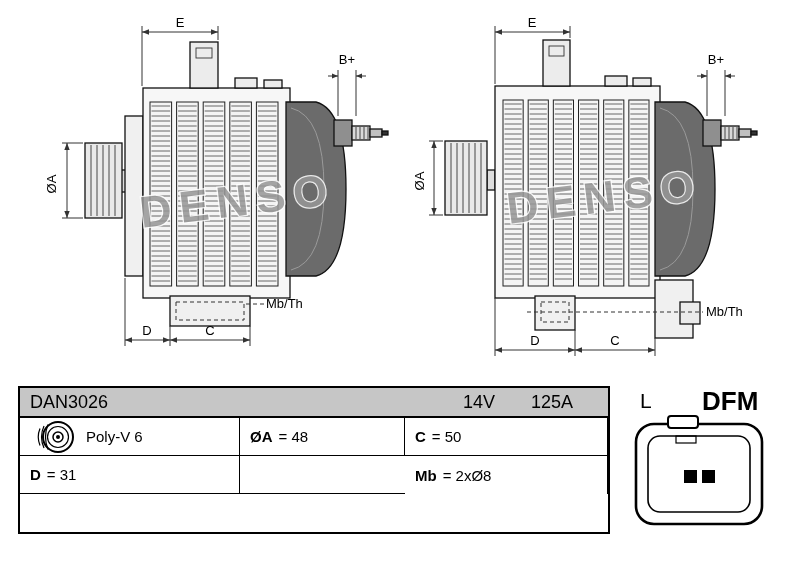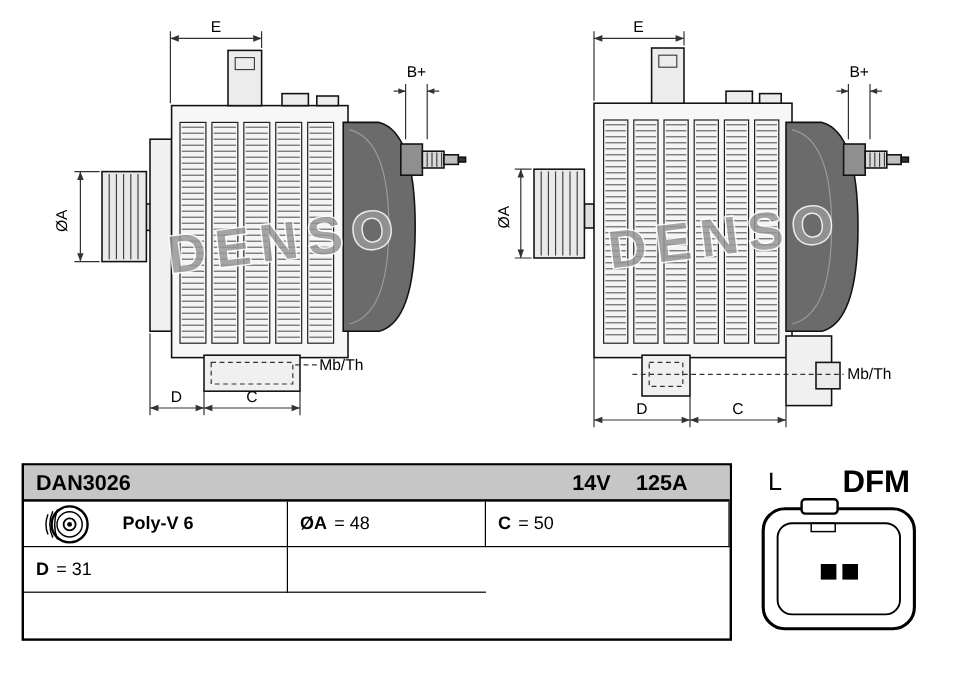--- a/index.html
+++ b/index.html
@@ -11,30 +11,30 @@
   .arr{fill:#333;stroke:none;}
   .dimtxt{font-size:13px;fill:#000;}
   .part{stroke:#111;stroke-width:1.3;}
   .thin{stroke:#333;stroke-width:0.9;fill:none;}
   .dash{stroke:#333;stroke-width:1;fill:none;stroke-dasharray:4 3;}
   .wm{font-size:44px;font-weight:bold;letter-spacing:8px;fill:#979797;
       stroke:#fff;stroke-width:2.5px;paint-order:stroke;opacity:.85;}
 
   .spec-table{position:absolute;left:18px;top:386px;width:592px;border:2px solid #000;box-sizing:border-box;}
   .spec-header{height:30px;background:#c6c6c6;border-bottom:2px solid #000;display:flex;align-items:center;
-               font-weight:bold;font-size:18px;padding:0 35px 0 10px;box-sizing:border-box;}
+               font-weight:normal;font-size:18px;padding:0 35px 0 10px;box-sizing:border-box;}
   .spec-header .volt{margin-left:auto;}
-  .spec-header .amp{margin-left:21px;}
+  .spec-header .amp{margin-left:36px;}
   .spec-body{display:grid;grid-template-columns:220px 165px 203px;grid-template-rows:repeat(3,38px);}
   .cell{display:flex;align-items:center;padding-left:10px;font-size:15px;box-sizing:border-box;}
   .bR{border-right:1px solid #000;}
   .bB{border-bottom:1px solid #000;}
   .cl{font-weight:bold;}
   .cv{margin-left:6px;}
-  .cl:empty + .cv{margin-left:16px;font-weight:bold;}
+  .cl:empty + .cv{margin-left:0;}
   .pulley-ic{margin-right:8px;flex:0 0 auto;}
 
   .connector{position:absolute;left:624px;top:386px;}
 </style>
 </head>
 <body>
 
 <svg class="drawing" style="left:40px;top:8px;" width="360" height="356" viewBox="0 0 360 356">
 
   <g>
@@ -665,20 +665,24 @@
     <div class="cell bR bB">
       <b class="cl">C</b>
         <span class="cv">= 50</span>
     </div>
     <div class="cell bR bB">
       <b class="cl">D</b>
         <span class="cv">= 31</span>
     </div>
     <div class="cell bB"></div>
 
+    <div class="cell bR">
+      <b class="cl">Mb</b>
+        <span class="cv">= 2xØ8</span>
+    </div>
     <div class="cell"></div>
   </div>
 </div>
 
 <svg class="connector" width="168" height="150" viewBox="0 0 168 150">
   <text x="16" y="22" font-size="21">L</text>
   <text x="78" y="24" font-size="26" font-weight="bold">DFM</text>
   <g>
     <rect x="12" y="38" width="126" height="100" rx="18" fill="#fff" stroke="#000" stroke-width="2.6"></rect>
     <rect x="44" y="30" width="30" height="12" rx="3" fill="#fff" stroke="#000" stroke-width="2"></rect>

